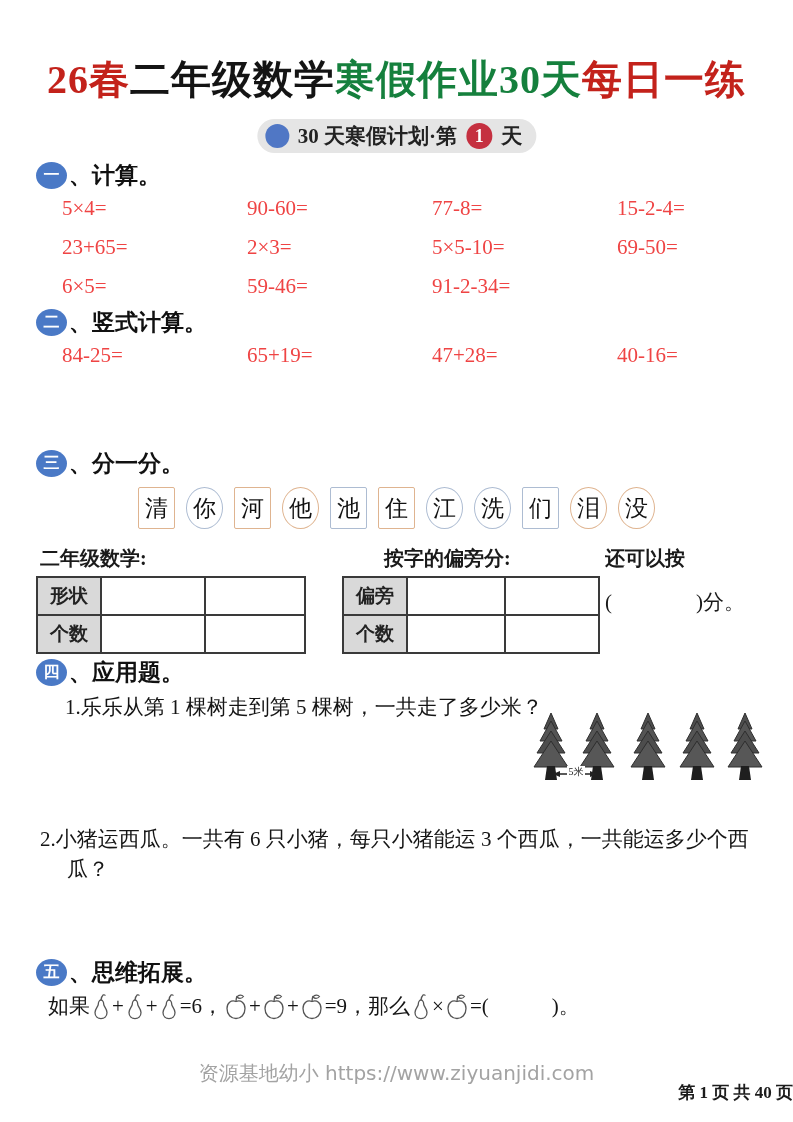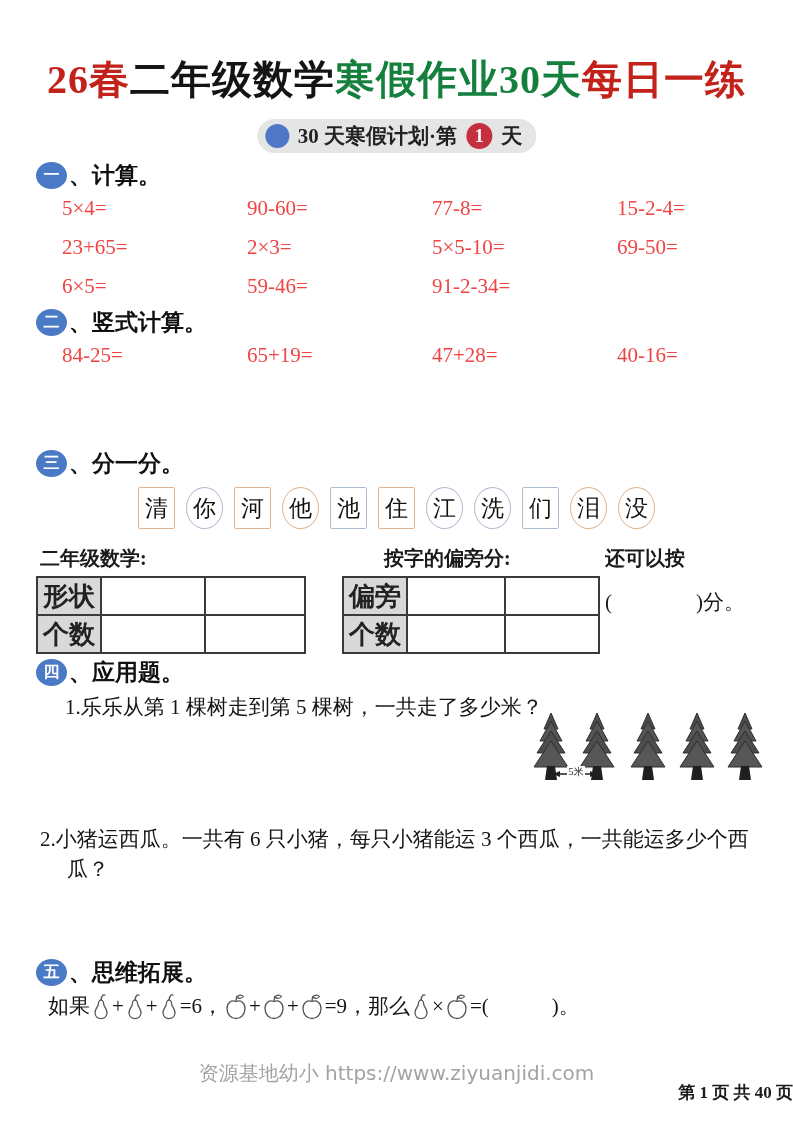--- a/index.html
+++ b/index.html
@@ -76,21 +76,21 @@
   .card.square { border-radius: 2px; }
   .card.circle { border-radius: 50%; }
   .card.orange { border: 1.5px solid #dfb490; }
   .card.blue   { border: 1.5px solid #adbcd2; }
   
   .sort-caption { position: absolute; top: 545px; font-size: 20px; font-weight: bold; white-space: nowrap; }
   .sort-table { position: absolute; top: 576px; border-collapse: collapse; }
   .sort-table td { border: 2px solid #3a3a3a; height: 38px; }
   .sort-table td.lab {
     width: 64px; background: #d9d9d9; text-align: center;
-    font-size: 26px; font-weight: bold; color: #222;
+    font-size: 19px; font-weight: bold; color: #222;
   }
   .sort-table td.cell-a { width: 104px; }
   .sort-table td.cell-b { width: 100px; }
   .extra-note1 { position: absolute; top: 545px; left: 605px; font-size: 20px; font-weight: bold; white-space: nowrap; }
   .extra-note2 { position: absolute; top: 588px; left: 605px; font-size: 21px; white-space: nowrap; }
   
   .word-problem {
     position: absolute; left: 40px; width: 727px;
     font-size: 21px; line-height: 30px; color: #151515;
     padding-left: 27px; text-indent: -27px;

